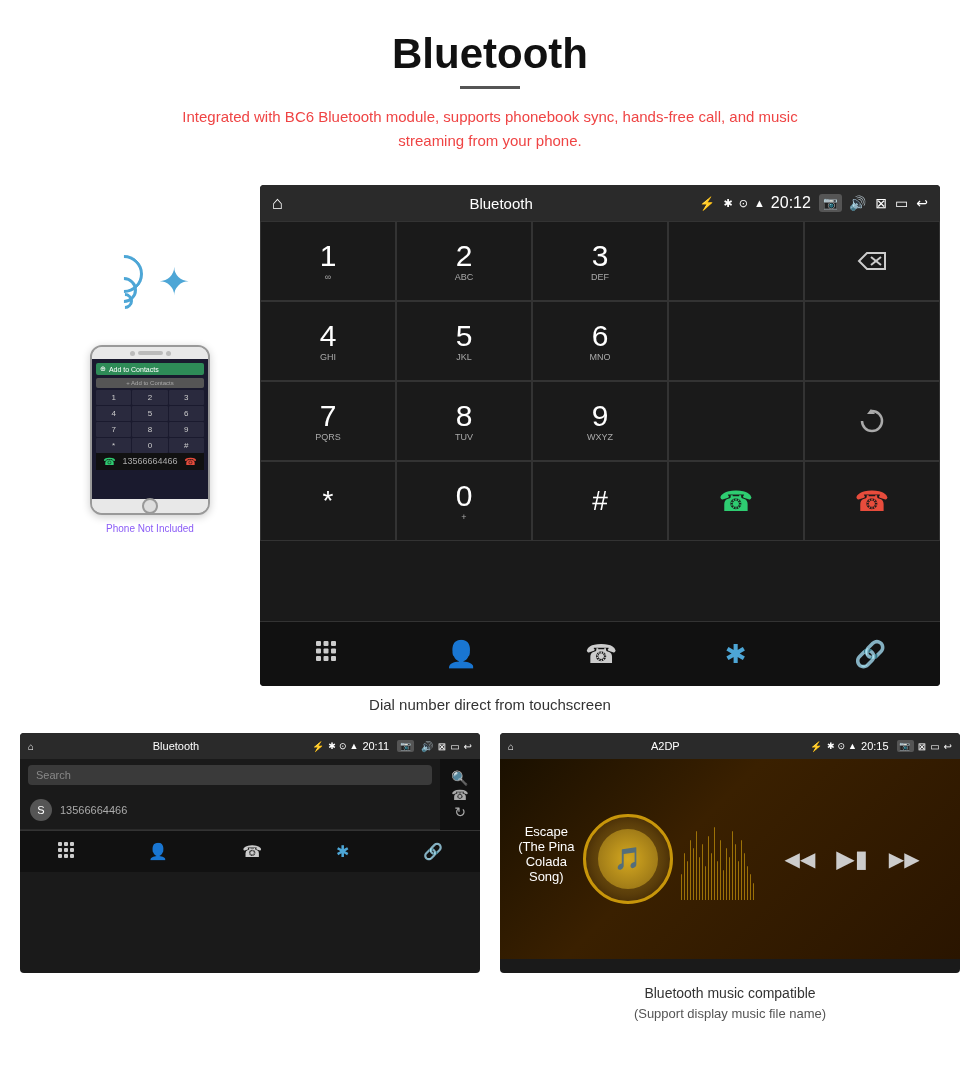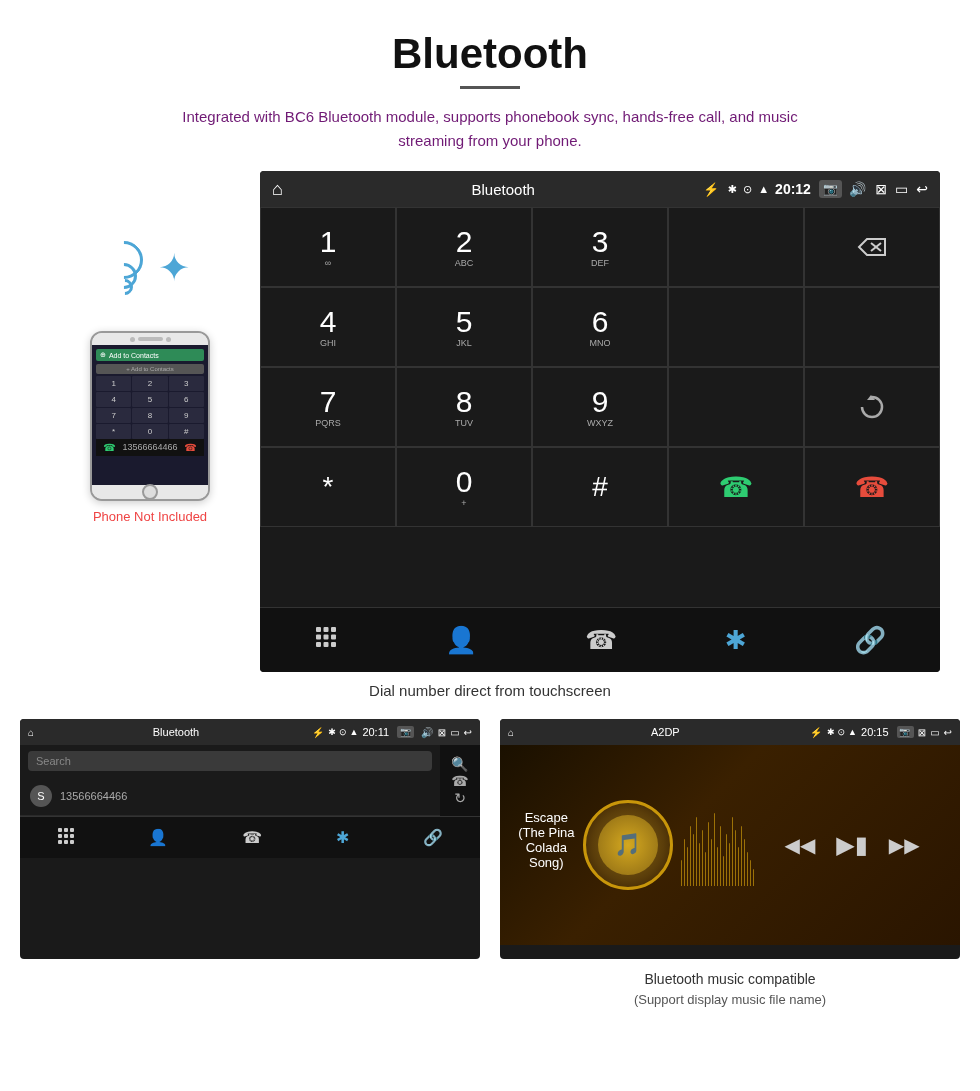--- a/index.html
+++ b/index.html
@@ -22,24 +22,24 @@
       color: #111;
     }
     .title-underline {
       width: 60px;
       height: 3px;
       background: #555;
       margin: 8px auto 16px;
     }
     .subtitle {
       font-size: 15px;
-      color: #701a75;
+      color: #ef4444;
       line-height: 1.6;
       max-width: 680px;
-      margin: 0 auto 8px;
+      margin: 0 auto 22px;
     }
     .specs-line {
       font-size: 14px;
       color: #e07020;
       margin-bottom: 20px;
     }
 
     
     .main-screen-area {
       display: flex;
@@ -166,22 +166,22 @@
       justify-content: center;
     }
     .phone-home-btn {
       width: 16px;
       height: 16px;
       border-radius: 50%;
       border: 2px solid #999;
       background: #ddd;
     }
     .phone-not-included {
-      color: #ef4444;
-      font-size: 13px;
+      color: #8b5cf6;
+      font-size: 10px;
       margin-top: 8px;
       text-align: center;
     }
 
     
     .car-screen {
       width: 680px;
       background: #1a1a1a;
       border-radius: 4px;
       overflow: hidden;
@@ -193,21 +193,21 @@
       height: 36px;
       display: flex;
       align-items: center;
       padding: 0 12px;
       color: #fff;
       font-size: 13px;
     }
     .status-home { font-size: 18px; margin-right: 20px; }
     .status-title { flex: 1; text-align: center; font-size: 15px; }
     .status-icons { display: flex; align-items: center; gap: 6px; font-size: 11px; }
-    .status-time { font-size: 14px; font-weight: bold; }
+    .status-time { font-size: 16px; font-weight: normal; }
     .status-right-icons { display: flex; align-items: center; gap: 8px; font-size: 14px; }
 
     
     .dialpad {
       display: grid;
       grid-template-columns: repeat(5, 1fr);
       grid-template-rows: repeat(5, 1fr);
     }
     .dial-cell {
       border: 1px solid #333;

